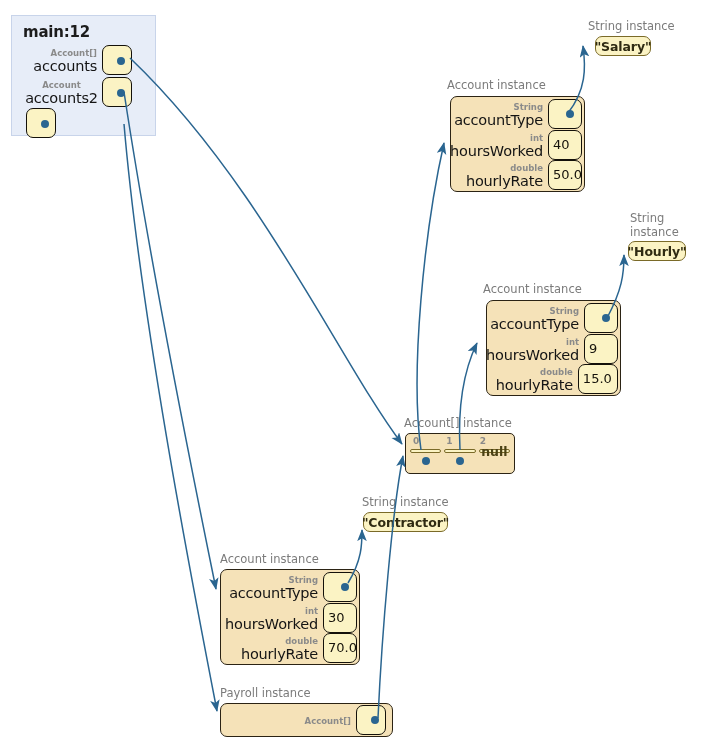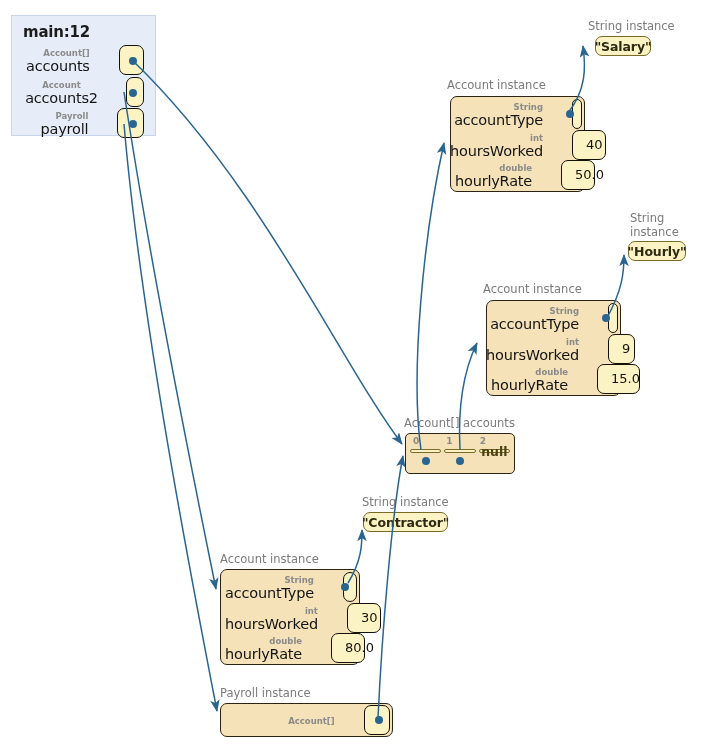--- a/index.html
+++ b/index.html
@@ -49,21 +49,20 @@
     color: #1c1c1c;
     letter-spacing: -0.2px;
     white-space: nowrap;
   }
 
   
   .field-row {
     position: absolute;
     display: flex;
     align-items: stretch;
-    gap: 24px;
   }
   .field-labels {
     display: flex;
     flex-direction: column;
     justify-content: center;
     align-items: flex-end;
     padding-right: 5px;
     box-sizing: border-box;
   }
   .field-type {
@@ -91,21 +90,21 @@
     display: flex;
     align-items: center;
     justify-content: center;
   }
   .value-cell.ref { background: #fbf3c4; }
   .value-text {
     font-size: 13px;
     color: #16130b;
     line-height: 14px;
     white-space: nowrap;
-    padding-left: 13px;
+    padding-left: 4px;
     padding-right: 4px;
     width: 100%;
     text-align: left;
     box-sizing: border-box;
   }
   .ref-dot {
     position: absolute;
     width: 8px;
     height: 8px;
     border-radius: 50%;
@@ -253,24 +252,20 @@
       <div class="field-labels" style="width:76px;align-items:center;">
         <div class="field-type">Account</div>
         <div class="field-name">accounts2</div>
       </div>
       <div class="value-cell ref" style="width:30px; height:30px;">
         <span class="ref-dot" style="right:6px; top:11px;"></span>
       </div>
     </div>
 
     <div class="field-row" style="left:14px; top:92px; width:118px; height:32px;">
-      <div class="field-labels" style="width:76px;">
-        <div class="field-type">Payroll</div>
-        <div class="field-name">payroll</div>
-      </div>
       <div class="value-cell ref" style="width:30px; height:30px;">
         <span class="ref-dot" style="right:6px; top:11px;"></span>
       </div>
     </div>
   </div>
 
   <div class="instance-label" style="left:588px; top:8px;">String instance</div>
   <div class="string-box" style="left:595px; top:24px; width:56px; height:20px;">
     <span class="string-text">"Salary"</span>
   </div>
@@ -339,21 +334,21 @@
       <div class="field-labels" style="width:93px;">
         <div class="field-type">double</div>
         <div class="field-name">hourlyRate</div>
       </div>
       <div class="value-cell" style="width:43px; height:30px;">
         <span class="value-text">15.0</span>
       </div>
     </div>
   </div>
 
-  <div class="instance-label" style="left:404px; top:405px;">Account[] accounts</div>
+  <div class="instance-label" style="left:404px; top:405px;">Account[] instance</div>
   <div class="array-box" style="left:405px; top:421px; width:110px; height:41px;">
     <div class="array-indices">
       <div class="array-index">0</div>
       <div class="array-index">1</div>
       <div class="array-index">2</div>
     </div>
     <div class="array-cells">
       <div class="array-cell">
         <span class="ref-dot" style="left:11px; top:7px;"></span>
       </div>
@@ -390,21 +385,21 @@
       <div class="value-cell" style="width:34px; height:30px;">
         <span class="value-text">30</span>
       </div>
     </div>
     <div class="field-row" style="left:4px; top:63px; width:132px; height:32px;">
       <div class="field-labels" style="width:98px;">
         <div class="field-type">double</div>
         <div class="field-name">hourlyRate</div>
       </div>
       <div class="value-cell" style="width:34px; height:30px;">
-        <span class="value-text">80.0</span>
+        <span class="value-text">70.0</span>
       </div>
     </div>
   </div>
 
   <div class="instance-label" style="left:220px; top:675px;">Payroll instance</div>
   <div class="instance-box" style="left:220px; top:691px; width:173px; height:34px;">
     <div class="field-row" style="left:4px; top:1px; width:165px; height:32px;">
       <div class="field-labels" style="width:131px;">
         <div class="field-type">Account[]</div>
       </div>

